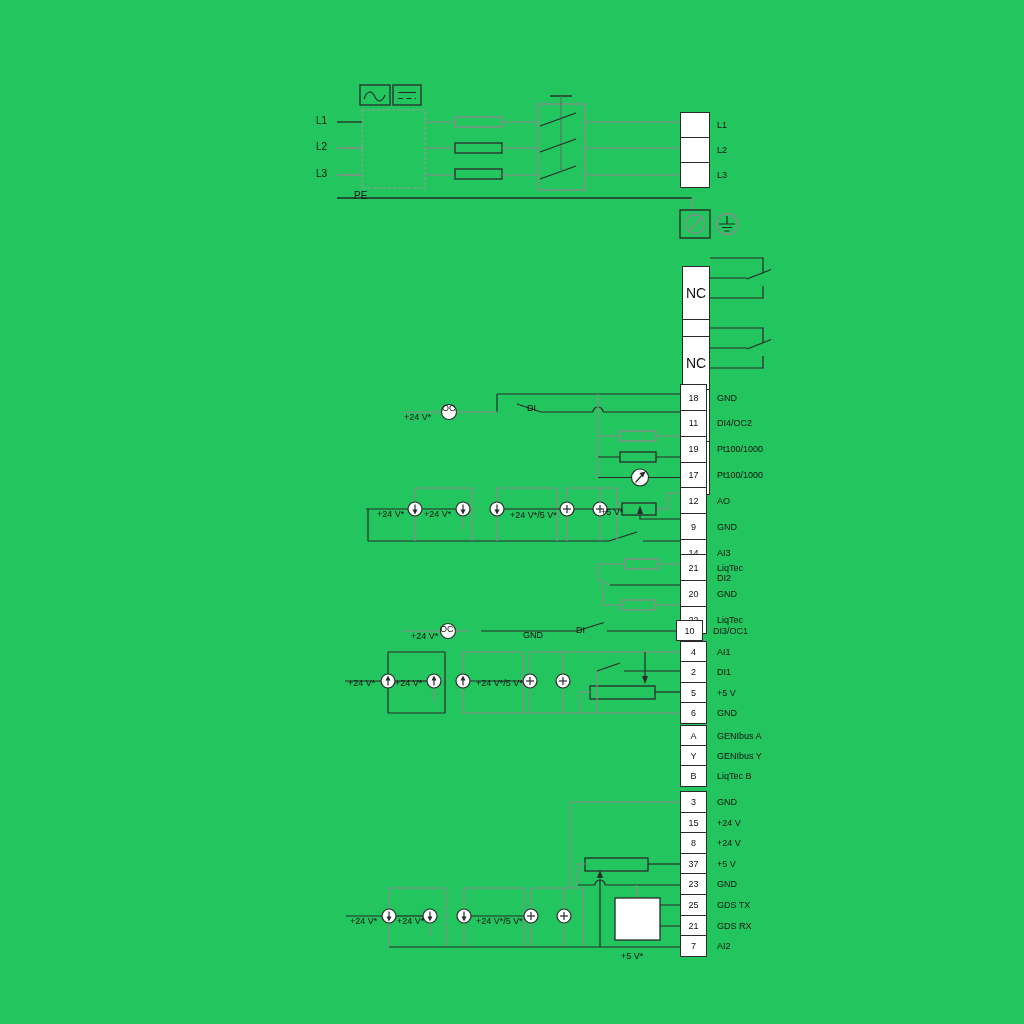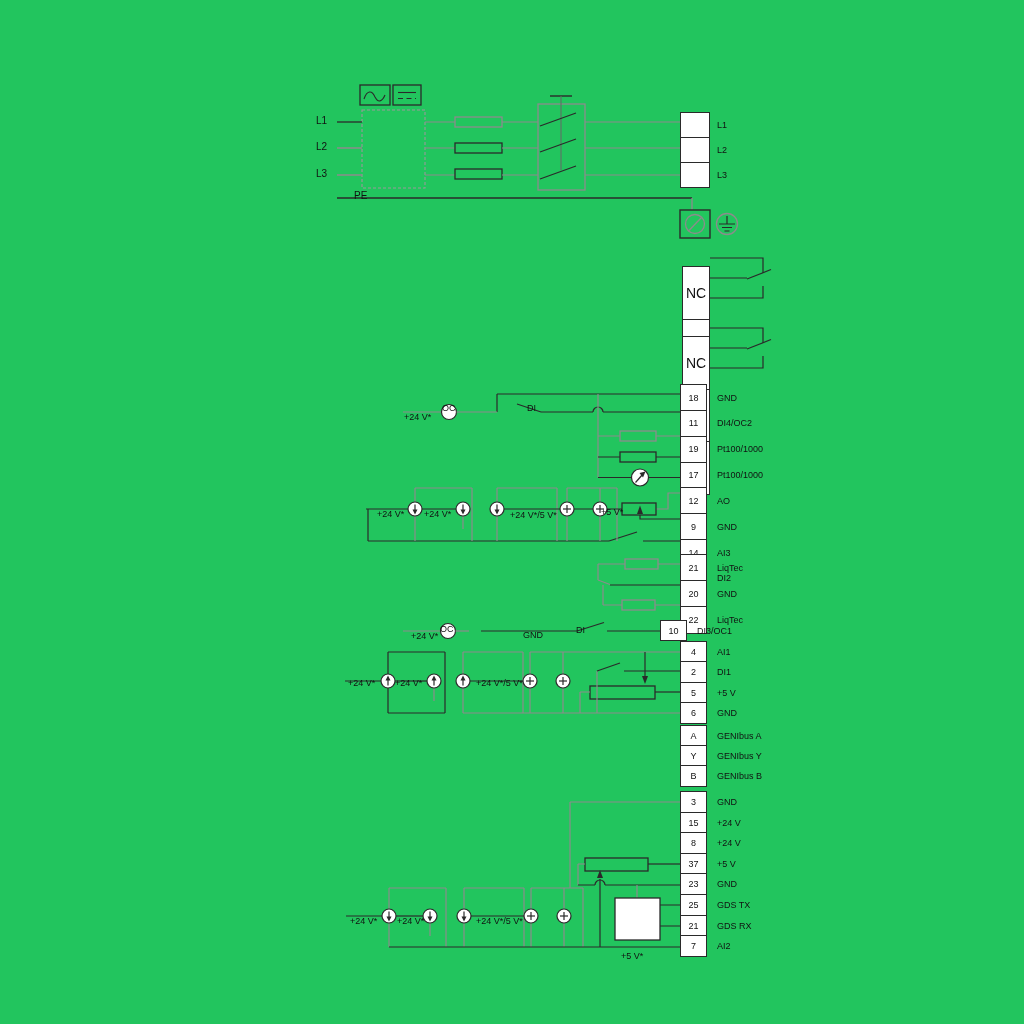--- a/index.html
+++ b/index.html
@@ -297,21 +297,21 @@
   <div class="trow">
         <div class="tnum">20</div>
         <div class="tlabel">GND</div>
       </div>
   <div class="trow">
         <div class="tnum">22</div>
         <div class="tlabel">LiqTec</div>
       </div>
 </div>
 
-<div class="strip" style="left:660px;top:620px;width:27px;height:21px;">
+<div class="strip" style="left:676px;top:620px;width:27px;height:21px;">
   <div class="trow">
         <div class="tnum">10</div>
         <div class="tlabel">DI3/OC1</div>
       </div>
 </div>
 
 <div class="strip" style="left:680px;top:641px;width:27px;height:83px;">
   <div class="trow">
         <div class="tnum">4</div>
         <div class="tlabel">AI1</div>
@@ -334,21 +334,21 @@
   <div class="trow">
         <div class="tnum">A</div>
         <div class="tlabel">GENIbus A</div>
       </div>
   <div class="trow">
         <div class="tnum">Y</div>
         <div class="tlabel">GENIbus Y</div>
       </div>
   <div class="trow">
         <div class="tnum">B</div>
-        <div class="tlabel">GENIbus B</div>
+        <div class="tlabel">LiqTec B</div>
       </div>
 </div>
 
 <div class="strip" style="left:680px;top:791px;width:27px;height:166px;">
   <div class="trow">
         <div class="tnum">3</div>
         <div class="tlabel">GND</div>
       </div>
   <div class="trow">
         <div class="tnum">15</div>

